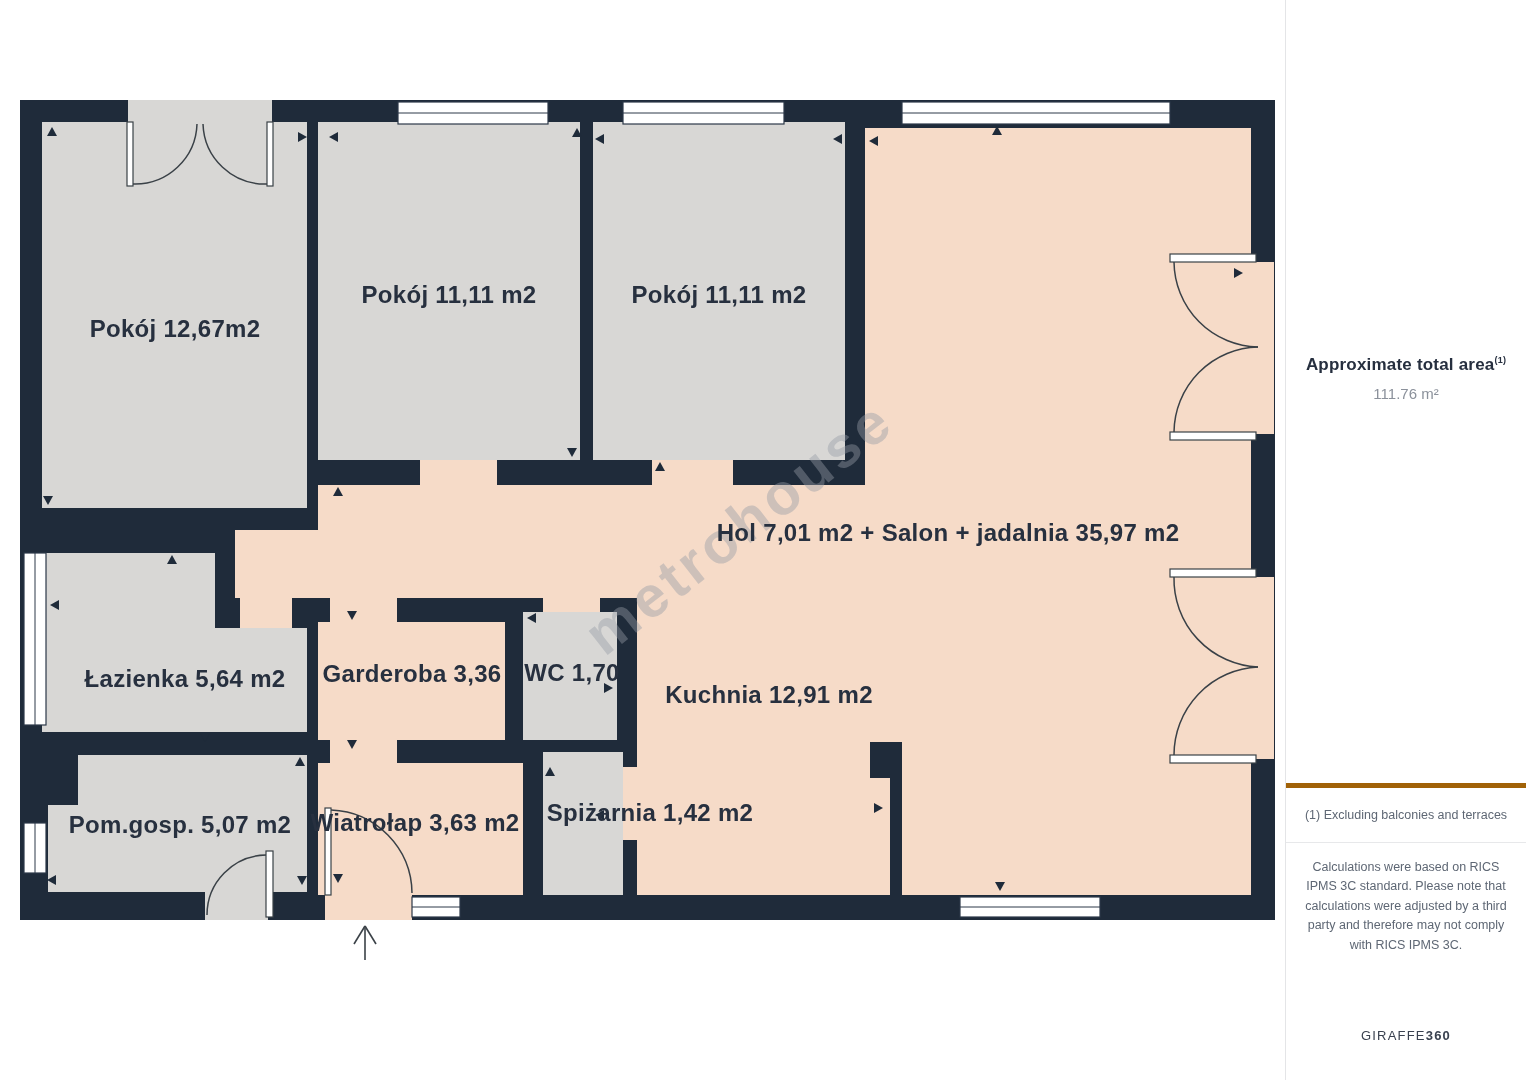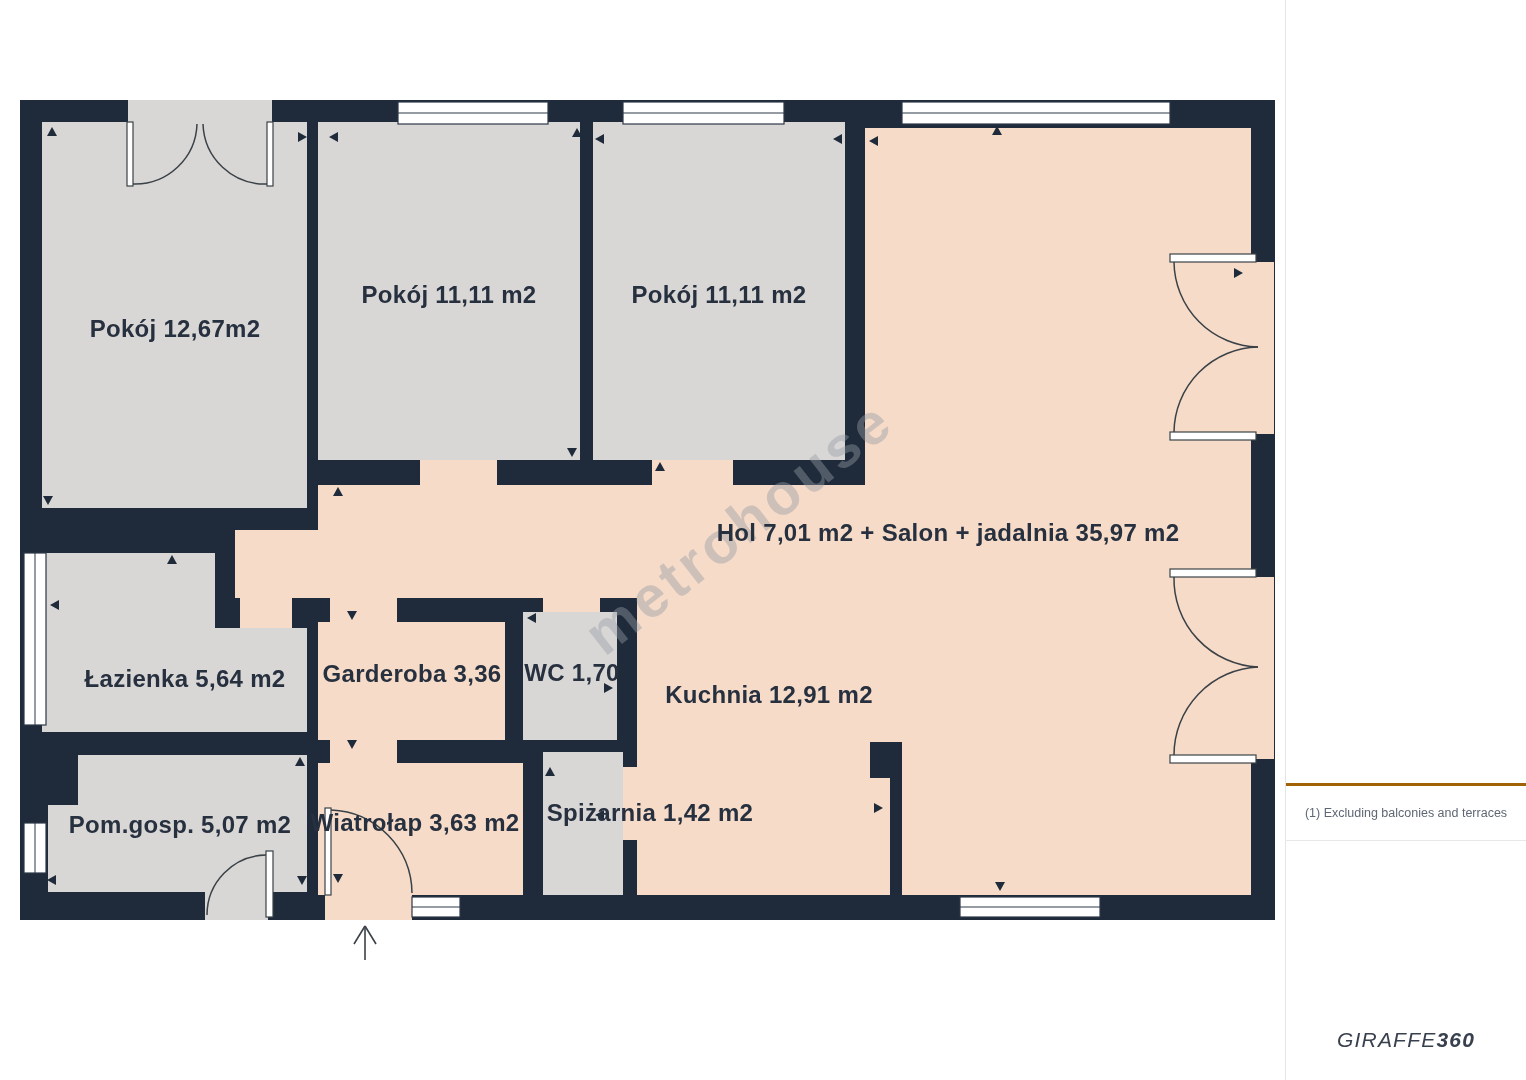--- a/index.html
+++ b/index.html
@@ -18,27 +18,27 @@
   .arc{fill:none;stroke:#3a4147;stroke-width:1.5;}
   .rlabel{fill:var(--label);font-size:24px;font-weight:700;text-anchor:middle;letter-spacing:.3px;}
   .wm{fill:var(--watermark);opacity:.42;font-size:58px;font-weight:700;letter-spacing:4px;text-anchor:middle;}
   
   #sidebar{position:absolute;left:1285px;top:0;width:240px;height:1080px;background:#ffffff;border-left:1px solid #e4e5e7;}
   .total-block{position:absolute;top:355px;left:0;width:100%;text-align:center;}
   .total-title{font-size:17px;font-weight:700;color:#262f3f;letter-spacing:.2px;}
   .total-title sup{font-size:9px;font-weight:700;}
   .total-value{margin-top:10px;font-size:15px;color:#8b919b;}
   .footnote-block{position:absolute;top:783px;left:0;width:100%;height:54px;
-     border-top:3px solid #a16207;border-bottom:1px solid #e7e8ea;
+     border-top:5px solid #a16207;border-bottom:1px solid #e7e8ea;
      display:flex;align-items:center;justify-content:center;}
   .footnote-text{font-size:12.5px;color:#5e6774;text-align:center;}
   .disclaimer-block{position:absolute;top:858px;left:18px;width:204px;text-align:center;}
   .disclaimer-text{font-size:12.5px;color:#5e6774;line-height:1.55;margin:0 0 14px 0;}
   .brand{position:absolute;top:1028px;left:0;width:100%;text-align:center;
-     font-size:21px;letter-spacing:1.2px;color:#39414f;font-style:italic;}
+     font-size:13px;letter-spacing:1.2px;color:#39414f;}
   .brand b{font-weight:700;}
 </style>
 </head>
 <body style="--wall: #1f2b3a; --room-gray: #d8d7d5; --room-pink: #f6dbc8; --label: #27303f; --watermark: #969ca6;">
 
 <svg id="plan" width="1285" height="1080" viewBox="0 0 1285 1080">
 
   <rect class="wallbase" x="20" y="100" width="1255" height="820"></rect>
 
   <g>
@@ -182,24 +182,31 @@
     <text class="rlabel" x="412" y="682">Garderoba 3,36</text>
     <text class="rlabel" x="572" y="681">WC 1,70</text>
     <text class="rlabel" x="769" y="703">Kuchnia 12,91 m2</text>
     <text class="rlabel" x="180" y="833">Pom.gosp. 5,07 m2</text>
     <text class="rlabel" x="415" y="831">Wiatrołap 3,63 m2</text>
     <text class="rlabel" x="650" y="821">Spiżarnia 1,42 m2</text>
   </g>
 </svg>
 
 <div id="sidebar">
+  <div class="total-block">
+    <div class="total-title">
+      <span>Approximate total area</span><sup>(1)</sup>
+    </div>
+    <div class="total-value">111.76 m²</div>
+  </div>
 
   <div class="footnote-block">
     <div class="footnote-text">(1) Excluding balconies and terraces</div>
   </div>
 
   <div class="disclaimer-block">
+    <p class="disclaimer-text">Calculations were based on RICS IPMS 3C standard. Please note that calculations were adjusted by a third party and therefore may not comply with RICS IPMS 3C.</p>
   </div>
 
   <div class="brand">
     <span>GIRAFFE</span><b>360</b>
   </div>
 </div>
 
 </body></html>

